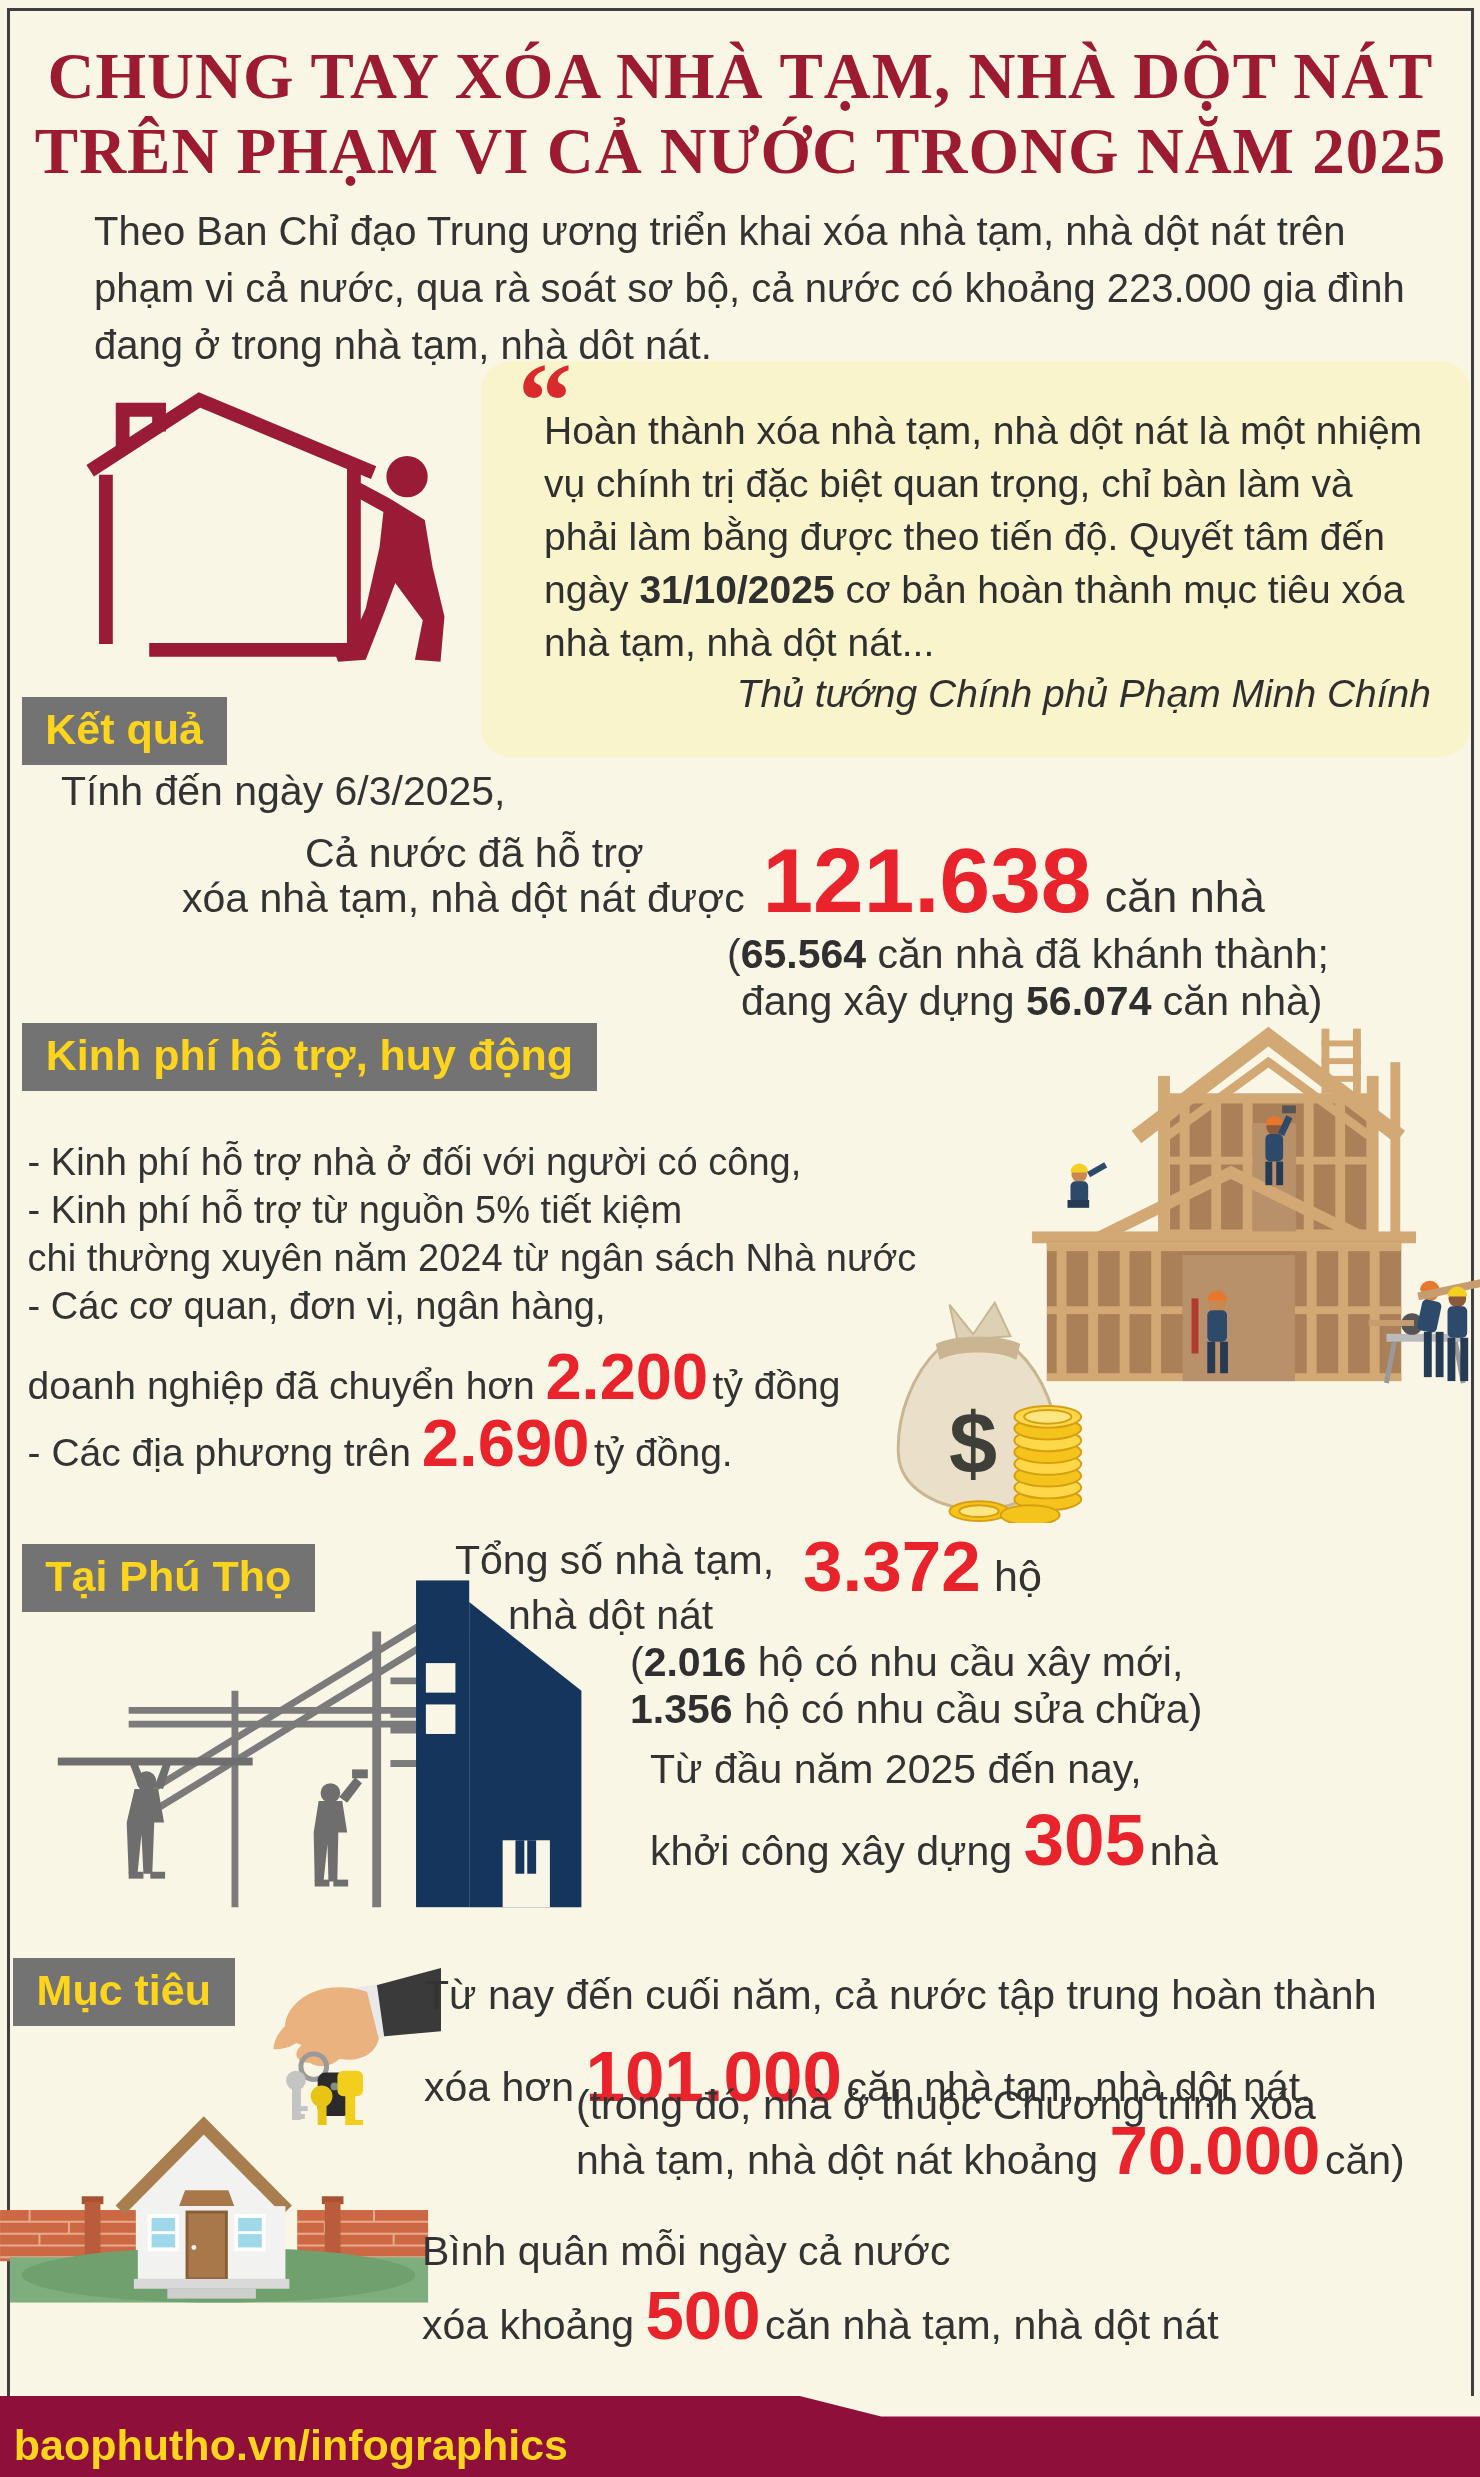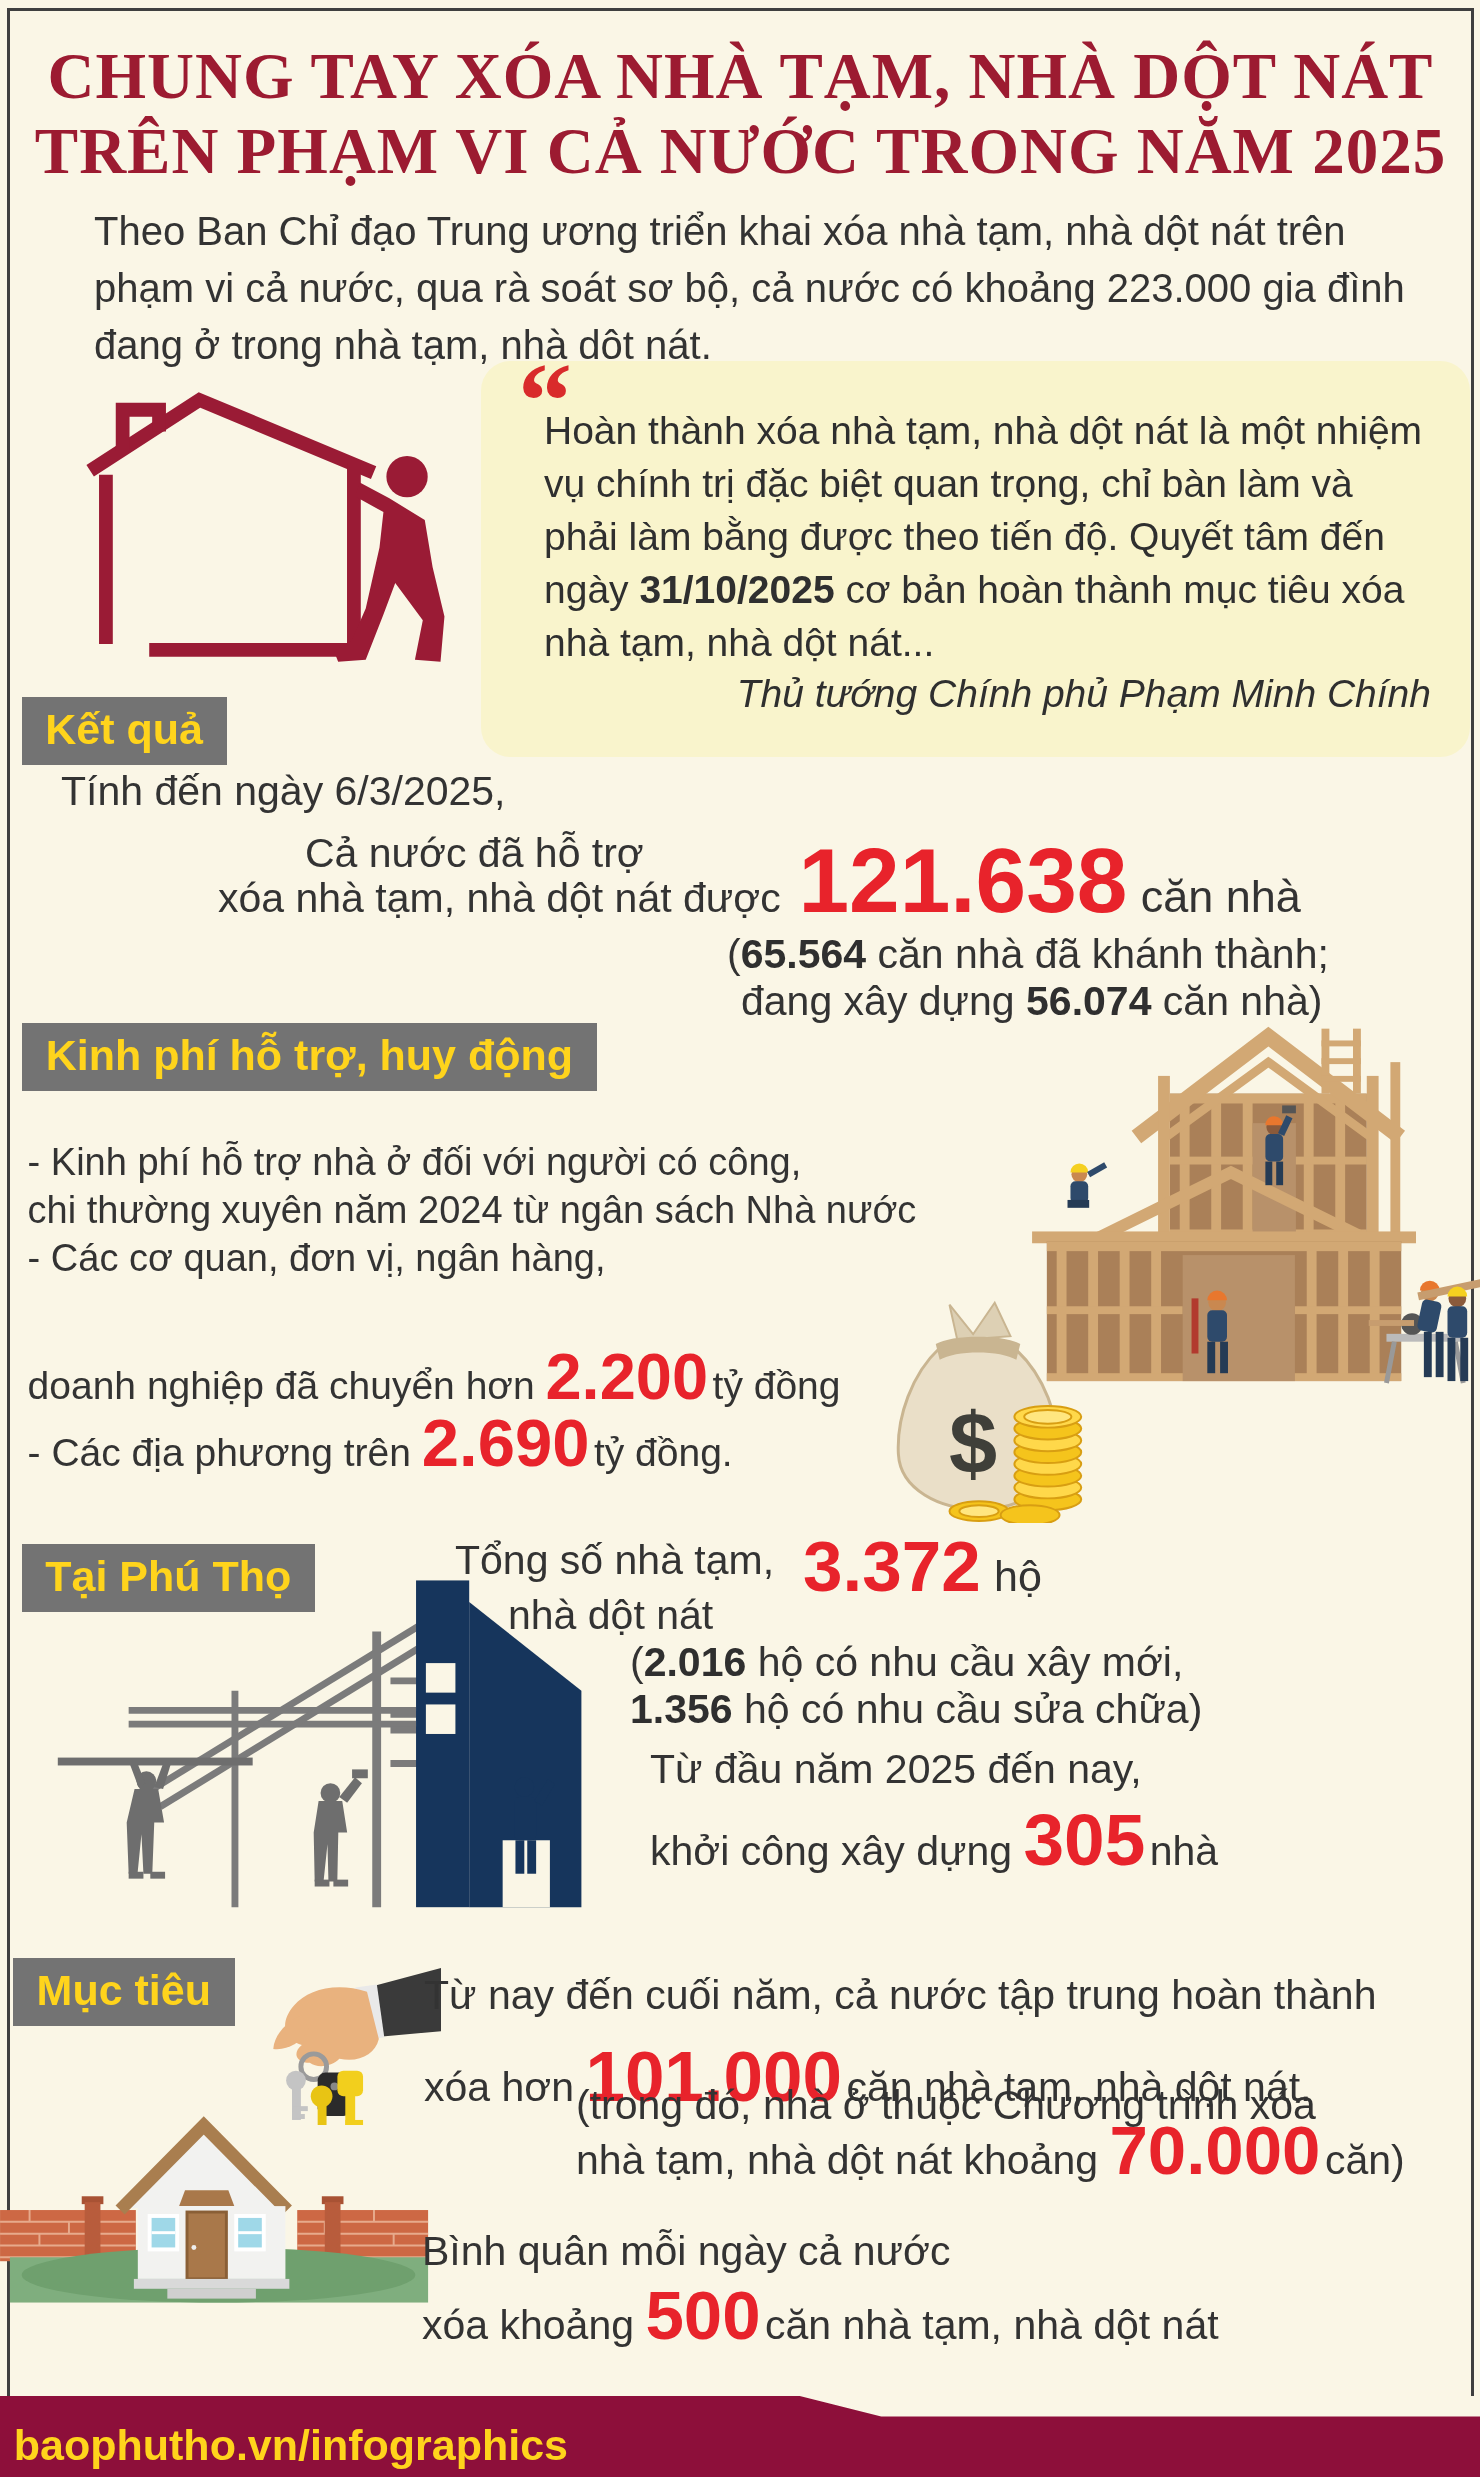--- a/index.html
+++ b/index.html
@@ -59,33 +59,34 @@
   </g>
   <g fill="#9A1B35">
     <circle cx="374" cy="106" r="21"></circle>
     <path d="M356 128 L326 112 L321 126 L350 142 L346 178 L332 240 L318 272 L300 284 L304 294 L332 292 L350 246 L362 214 L390 252 L382 292 L408 294 L412 248 L400 198 L392 150 Z"></path>
   </g>
 </svg>
 
 <div class="abs label" style="left:21.7px;top:697px;">Kết quả</div>
 <div class="abs t42" style="left:61px;top:768px;">Tính đến ngày 6/3/2025,</div>
 <div class="abs t42" style="left:305px;top:830px;">Cả nước đã hỗ trợ</div>
-<div class="abs row" style="left:182px;top:835px;margin-left:36px;">
+<div class="abs row" style="left:182px;top:835px;">
   <span class="t42">xóa nhà tạm, nhà dột nát được</span>
   <span>&nbsp;&nbsp;</span>
   <span class="bignum n92">121.638</span>
   <span>&nbsp;</span>
   <span style="font-size:45px;">căn nhà</span>
 </div>
 <div class="abs t42" style="left:727px;top:931px;"><span>(</span><span class="bold">65.564</span><span> căn nhà đã khánh thành;</span></div>
 <div class="abs t42" style="left:741px;top:978px;"><span>đang xây dựng </span><span class="bold">56.074</span><span> căn nhà)</span></div>
 
 <div class="abs label" style="left:21.7px;top:1023px;padding-left:24px;">Kinh phí hỗ trợ, huy động</div>
 <div class="abs" style="left:27.6px;top:1138px;">
   <div class="t39">- Kinh phí hỗ trợ nhà ở đối với người có công,</div>
+  <div class="t39">- Kinh phí hỗ trợ từ nguồn 5% tiết kiệm</div>
   <div class="t39">chi thường xuyên năm 2024 từ ngân sách Nhà nước</div>
   <div class="t39">- Các cơ quan, đơn vị, ngân hàng,</div>
 </div>
 <div class="abs row" style="left:27.6px;top:1344px;">
   <span class="t40">doanh nghiệp đã chuyển hơn </span>
   <span class="bignum n66">2.200</span>
   <span class="t40"> tỷ đồng</span>
 </div>
 <div class="abs row" style="left:27.6px;top:1409px;">
   <span class="t40">- Các địa phương trên </span>

